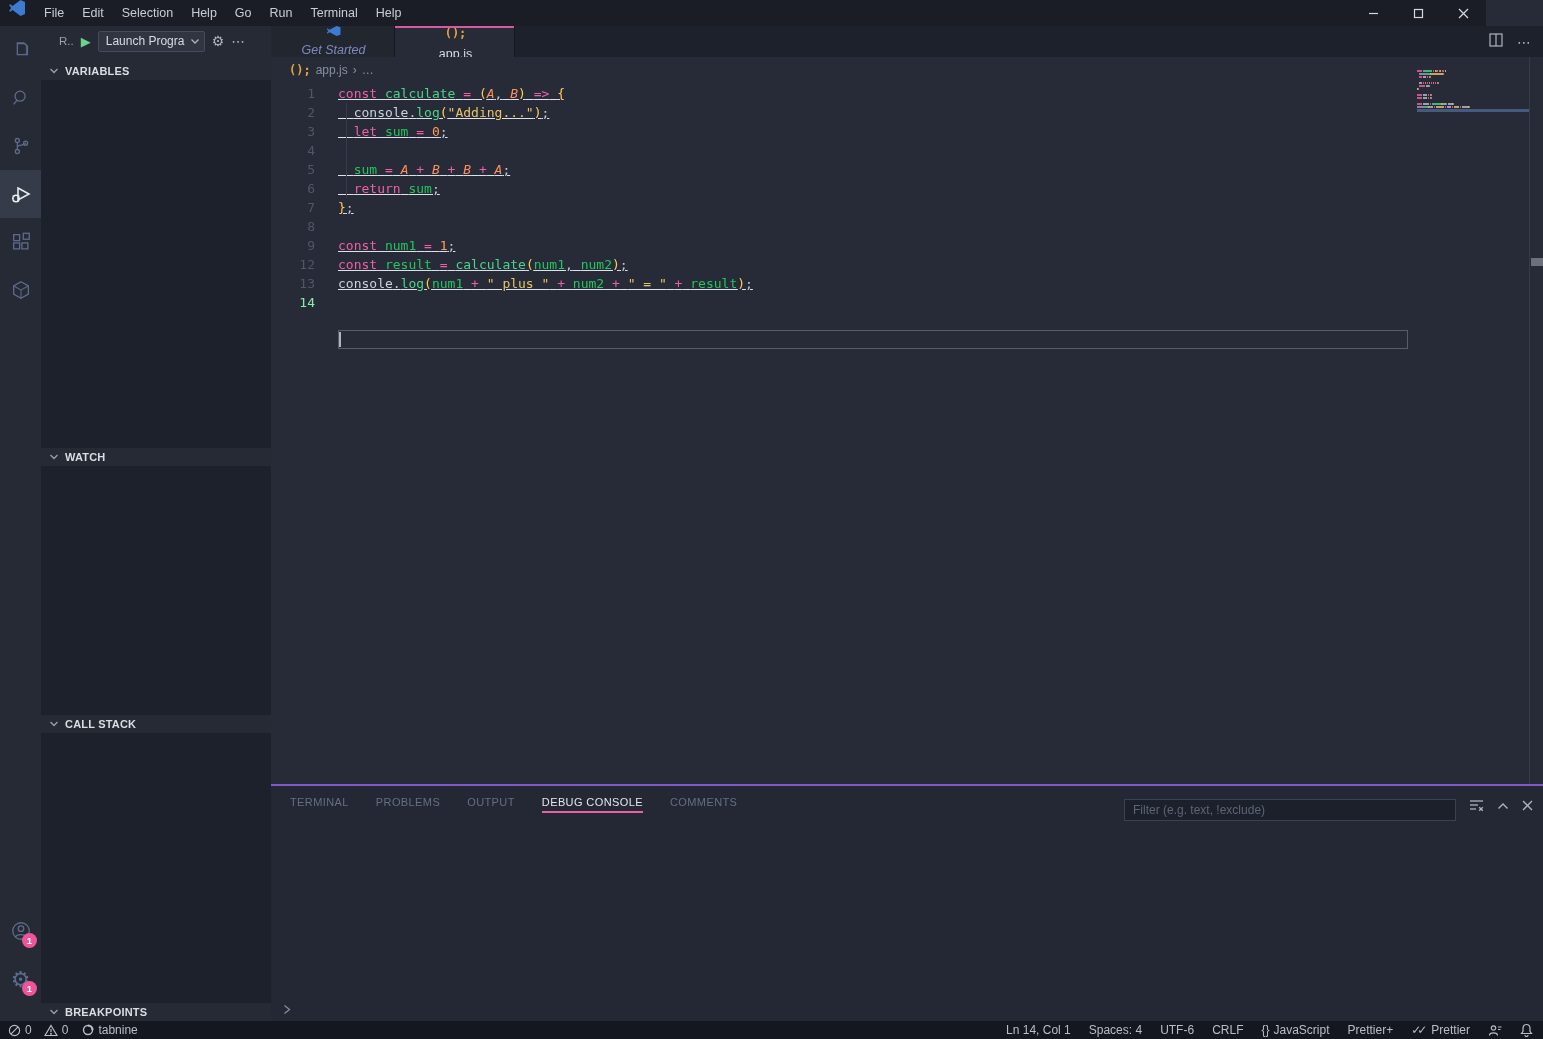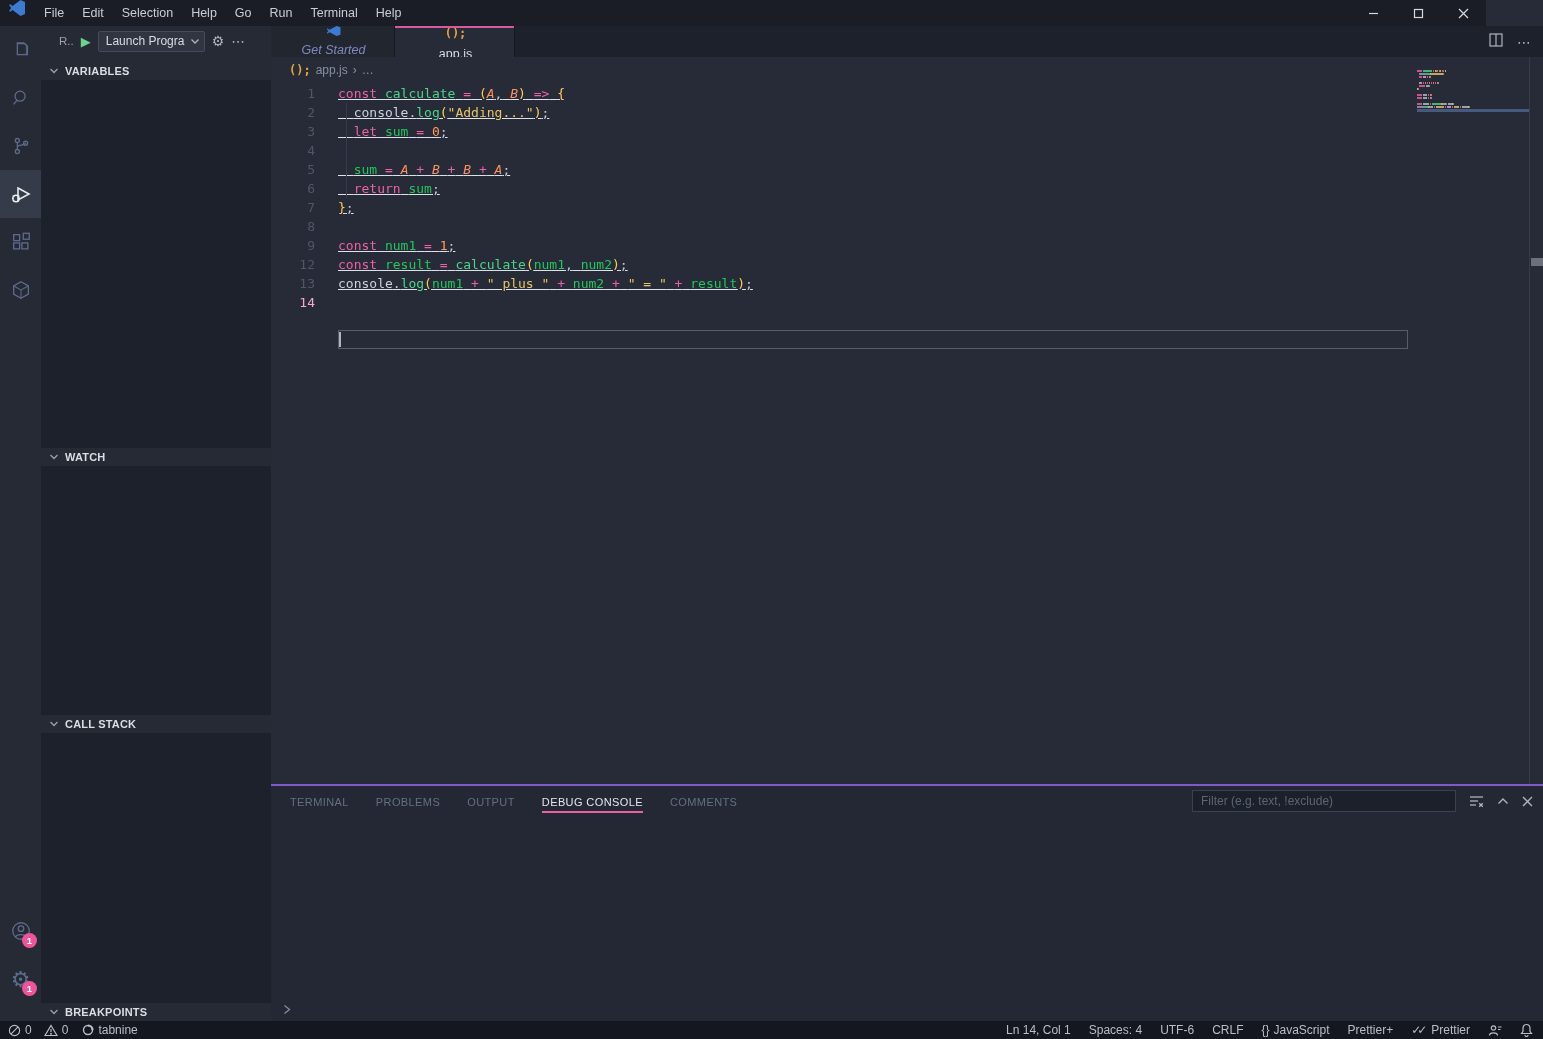--- a/index.html
+++ b/index.html
@@ -52,43 +52,43 @@
   .js-glyph { color:#e8a33d; font-weight:bold; font-family:"DejaVu Sans Mono",monospace; font-size:12px;}
   .tab-close { color:#b9bec7; font-size:12px; margin-left:6px;}
   .tab-actions { margin-left:auto; display:flex; align-items:center; gap:14px; padding-right:12px; color:#aeb4bf;}
   .breadcrumb { position:absolute; left:0; top:31px; width:100%; height:26px; display:flex; align-items:center; padding-left:18px; gap:5px;
     color:#868f9f; font-size:12px; background:#272b37;}
   
   .code-content { position:absolute; left:0; top:57px; width:100%; height:701px; overflow:hidden;
     font-family:"DejaVu Sans Mono","Liberation Mono",monospace; font-size:13px; line-height:19px; padding-top:1px;}
   .code-line { display:flex; height:19px; white-space:pre;}
   .code-line .ln { width:44px; text-align:right; color:#4f5766; flex:none;}
-  .code-line.cur .ln { color:#f9a8d4; }
+  .code-line.cur .ln { color:#86efac; }
   .code-line .lc { padding-left:23px; color:#dde1ea;text-decoration:underline;}
   .tk-kw{color:#ee5fa7}.tk-fn{color:#4cd48c}.tk-pm{color:#ff8f5e;font-style:italic}
   .tk-st{color:#e7c46a}.tk-nu{color:#ff9d57}.tk-br{color:#ffce54}.tk-pu{color:#c3cad6}
   .tk-va{color:#22c55e}.tk-ob{color:#c9d1dc}
   .current-line-box { position:absolute; left:67px; width:1070px; height:19px; border:1px solid #575c68; }
   .cursor { position:absolute; width:1.5px; height:15px; background:#aeb4c0; }
   .indent-guide { position:absolute; left:75px; width:1px; background:#363c49; }
   
   .minimap { position:absolute; left:1146px; top:44px; width:112px; height:300px; }
   .mm-tok { position:absolute; height:2px; opacity:.8; }
   .mm-band { position:absolute; left:0; width:112px; height:3px; background:#46597e; }
   .deco-vline { position:absolute; left:1258px; top:31px; width:1px; height:727px; background:#363b48; }
   .scroll-handle { position:absolute; left:1260px; top:232px; width:12px; height:8px; background:#6b707b; }
   
   .panel { position:absolute; left:0; top:758px; width:1272px; height:237px; background:#242834; border-top:2px solid #7c5bc9;}
   .panel-tabs { display:flex; align-items:center; height:32px; padding-left:19px; gap:27px;}
   .ptab { font-size:11px; letter-spacing:.4px; color:#656e84; height:32px; display:flex; align-items:center; position:relative;}
   .ptab.active { color:#e3e6ec; }
   .ptab.active::after { content:""; position:absolute; left:0; right:0; bottom:5px; height:2px; background:#ec5fa6;}
   .panel-right { position:absolute; right:10px; top:4px; display:flex; align-items:center; gap:13px;}
-  .filter-input { width:264px; height:22px; background:#1c202a; border:1px solid #3a4152; color:#aab1c0; font-size:12px; padding:8px 8px;
-    font-family:"Liberation Sans",sans-serif;}
+  .filter-input { width:332px; height:22px; background:#1c202a; border:1px solid #3a4152; color:#aab1c0; font-size:12px; padding:8px 8px;
+    font-family:"Liberation Sans",sans-serif;margin-top:9px;}
   .filter-input::placeholder { color:#5c6476; }
   .panel-icon { color:#aeb4bf; display:flex; align-items:center;}
   .panel-icon svg { stroke:#aeb4bf; }
   .repl-prompt { position:absolute; left:11px; bottom:3px; color:#848da0; }
   
   .statusbar { position:absolute; left:0; top:1021px; width:1543px; height:18px; background:#14171f;
     display:flex; align-items:center; font-size:12px; color:#b7bec9; z-index:40;}
   .sb-left { display:flex; align-items:center; gap:14px; padding-left:8px;}
   .sb-right { margin-left:auto; display:flex; align-items:center; gap:18px; padding-right:10px;}
   .sb-item { display:flex; align-items:center; gap:4px; white-space:nowrap;}

